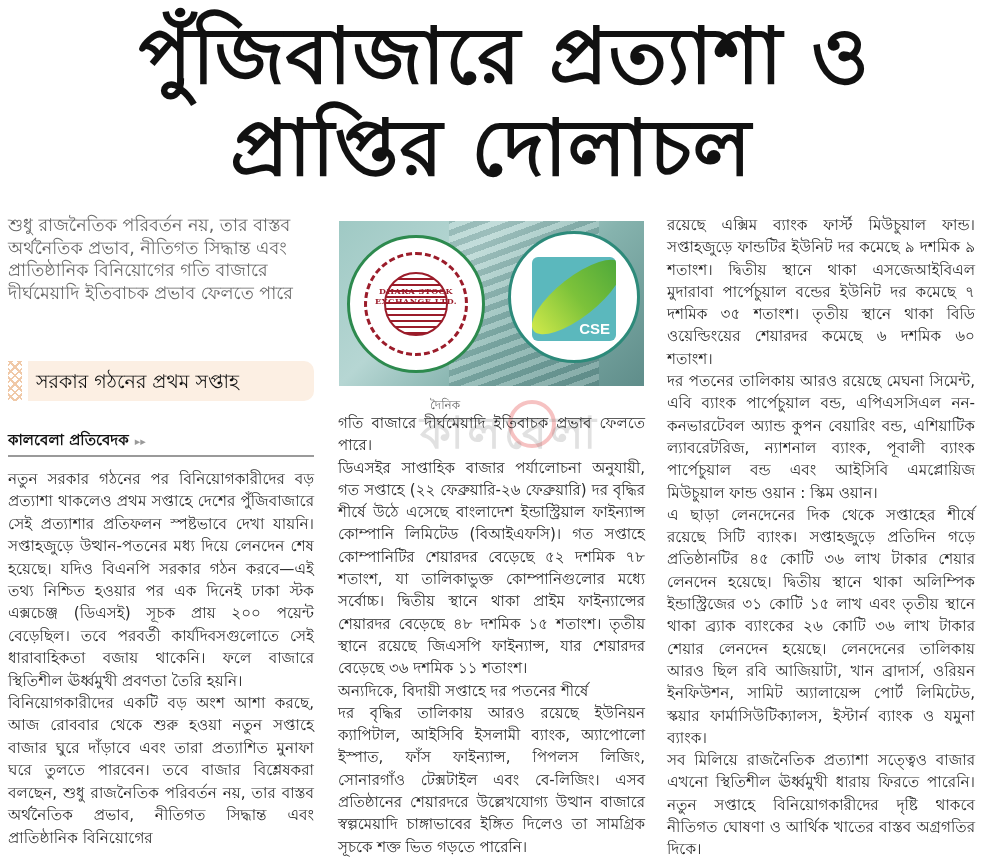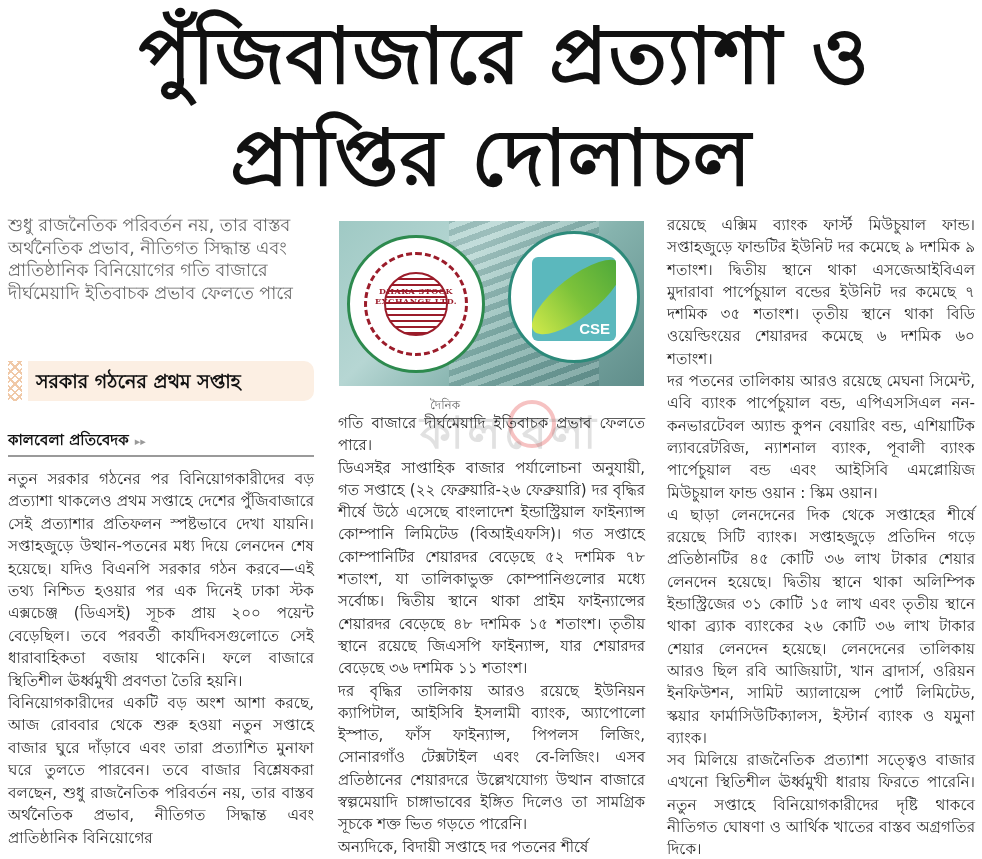--- a/index.html
+++ b/index.html
@@ -6,39 +6,39 @@
   body {
     width: 982px; height: 859px; overflow: hidden; position: relative;
     font-family: "DejaVu Sans", sans-serif; color: #222;
   }
   .headline {
     position: absolute; left: 0; top: 0; width: 982px; height: 210px;
     text-align: center; font-family: "DejaVu Sans", sans-serif; font-weight: bold;
     color: #111;
   }
   .headline .l1 { position: absolute; left: 0; right: 0; top: 6px; font-size: 78px; line-height: 100px; letter-spacing: 1px; margin-left: 26px; }
-  .headline .l2 { position: absolute; left: 0; right: 0; top: 108px; font-size: 78px; line-height: 100px; letter-spacing: 1px; }
+  .headline .l2 { position: absolute; left: 0; right: 0; top: 98px; font-size: 78px; line-height: 100px; letter-spacing: 1px; }
   .col { position: absolute; top: 212px; font-size: 15.2px; line-height: 21.3px; text-align: justify; color: #2a2a2a; }
   .col1 { left: 8px; width: 306px; }
   .intro { color: #666; font-size: 17.5px; line-height: 22.5px; text-align: left; margin-top: 2px; }
   .subhead {
     position: absolute; left: 0; top: 361px; width: 316px; height: 40px;
   }
   .subhead .pattern {
     position: absolute; left: 8px; top: 0; width: 14px; height: 40px;
     background:
       repeating-linear-gradient(45deg, transparent 0 4px, #f0c9a8 4px 6px),
       repeating-linear-gradient(-45deg, transparent 0 4px, #f0c9a8 4px 6px);
   }
   .subhead .box {
     position: absolute; left: 28px; top: 0; width: 286px; height: 40px;
     background: #fcefe3; border-radius: 0 10px 10px 0;
   }
   .subhead .text {
-    position: absolute; left: 36px; top: 5px; font-size: 19px; font-weight: bold; color: #111; line-height: 30px;
+    position: absolute; left: 36px; top: 5px; font-size: 19px; font-weight: normal; color: #111; line-height: 30px;
   }
   .byline { position: absolute; left: 8px; top: 428px; width: 306px; font-size: 15px; font-weight: bold; color: #111; }
   .byline .arrows { color: #999; font-size: 11px; margin-left: 6px; }
   .rule { position: absolute; left: 8px; top: 455px; width: 306px; height: 2px; background: #9a9a9a; }
   .body1 { position: absolute; left: 8px; top: 468px; width: 306px; font-size: 15.2px; line-height: 22.4px; text-align: justify; color: #2a2a2a; }
   .body2 { position: absolute; left: 338px; top: 412px; width: 307px; font-size: 15px; line-height: 22.3px; text-align: justify; color: #2a2a2a; }
   .body3 { position: absolute; left: 667px; top: 214px; width: 308px; font-size: 15.2px; line-height: 22.3px; text-align: justify; color: #2a2a2a; }
   .body1 p, .body2 p, .body3 p { margin: 0; text-indent: 0; }
   .photo {
     position: absolute; left: 339px; top: 221px; width: 305px; height: 165px;
@@ -117,22 +117,22 @@
 
 <div class="watermark">
   <div class="daily">দৈনিক</div>
   <div class="clock"></div>
   <div class="brand">কালবেলা</div>
 </div>
 
 <div class="body2">
   <p>গতি বাজারে দীর্ঘমেয়াদি ইতিবাচক প্রভাব ফেলতে পারে।</p>
   <p>ডিএসইর সাপ্তাহিক বাজার পর্যালোচনা অনুযায়ী, গত সপ্তাহে (২২ ফেব্রুয়ারি-২৬ ফেব্রুয়ারি) দর বৃদ্ধির শীর্ষে উঠে এসেছে বাংলাদেশ ইন্ডাস্ট্রিয়াল ফাইন্যান্স কোম্পানি লিমিটেড (বিআইএফসি)। গত সপ্তাহে কোম্পানিটির শেয়ারদর বেড়েছে ৫২ দশমিক ৭৮ শতাংশ, যা তালিকাভুক্ত কোম্পানিগুলোর মধ্যে সর্বোচ্চ। দ্বিতীয় স্থানে থাকা প্রাইম ফাইন্যান্সের শেয়ারদর বেড়েছে ৪৮ দশমিক ১৫ শতাংশ। তৃতীয় স্থানে রয়েছে জিএসপি ফাইন্যান্স, যার শেয়ারদর বেড়েছে ৩৬ দশমিক ১১ শতাংশ।</p>
+  <p>অন্যদিকে, বিদায়ী সপ্তাহে দর পতনের শীর্ষে</p>
   <p>দর বৃদ্ধির তালিকায় আরও রয়েছে ইউনিয়ন ক্যাপিটাল, আইসিবি ইসলামী ব্যাংক, অ্যাপোলো ইস্পাত, ফাঁস ফাইন্যান্স, পিপলস লিজিং, সোনারগাঁও টেক্সটাইল এবং বে-লিজিং। এসব প্রতিষ্ঠানের শেয়ারদরে উল্লেখযোগ্য উত্থান বাজারে স্বল্পমেয়াদি চাঙ্গাভাবের ইঙ্গিত দিলেও তা সামগ্রিক সূচকে শক্ত ভিত গড়তে পারেনি।</p>
-  <p>অন্যদিকে, বিদায়ী সপ্তাহে দর পতনের শীর্ষে</p>
 </div>
 
 <div class="body3">
   <p>রয়েছে এক্সিম ব্যাংক ফার্স্ট মিউচুয়াল ফান্ড। সপ্তাহজুড়ে ফান্ডটির ইউনিট দর কমেছে ৯ দশমিক ৯ শতাংশ। দ্বিতীয় স্থানে থাকা এসজেআইবিএল মুদারাবা পার্পেচুয়াল বন্ডের ইউনিট দর কমেছে ৭ দশমিক ৩৫ শতাংশ। তৃতীয় স্থানে থাকা বিডি ওয়েল্ডিংয়ের শেয়ারদর কমেছে ৬ দশমিক ৬০ শতাংশ।</p>
   <p>দর পতনের তালিকায় আরও রয়েছে মেঘনা সিমেন্ট, এবি ব্যাংক পার্পেচুয়াল বন্ড, এপিএসসিএল নন-কনভারটেবল অ্যান্ড কুপন বেয়ারিং বন্ড, এশিয়াটিক ল্যাবরেটরিজ, ন্যাশনাল ব্যাংক, পূবালী ব্যাংক পার্পেচুয়াল বন্ড এবং আইসিবি এমপ্লোয়িজ মিউচুয়াল ফান্ড ওয়ান : স্কিম ওয়ান।</p>
   <p>এ ছাড়া লেনদেনের দিক থেকে সপ্তাহের শীর্ষে রয়েছে সিটি ব্যাংক। সপ্তাহজুড়ে প্রতিদিন গড়ে প্রতিষ্ঠানটির ৪৫ কোটি ৩৬ লাখ টাকার শেয়ার লেনদেন হয়েছে। দ্বিতীয় স্থানে থাকা অলিম্পিক ইন্ডাস্ট্রিজের ৩১ কোটি ১৫ লাখ এবং তৃতীয় স্থানে থাকা ব্র্যাক ব্যাংকের ২৬ কোটি ৩৬ লাখ টাকার শেয়ার লেনদেন হয়েছে। লেনদেনের তালিকায় আরও ছিল রবি আজিয়াটা, খান ব্রাদার্স, ওরিয়ন ইনফিউশন, সামিট অ্যালায়েন্স পোর্ট লিমিটেড, স্কয়ার ফার্মাসিউটিক্যালস, ইস্টার্ন ব্যাংক ও যমুনা ব্যাংক।</p>
   <p>সব মিলিয়ে রাজনৈতিক প্রত্যাশা সত্ত্বেও বাজার এখনো স্থিতিশীল ঊর্ধ্বমুখী ধারায় ফিরতে পারেনি। নতুন সপ্তাহে বিনিয়োগকারীদের দৃষ্টি থাকবে নীতিগত ঘোষণা ও আর্থিক খাতের বাস্তব অগ্রগতির দিকে।</p>
 </div>
 
 </body></html>

